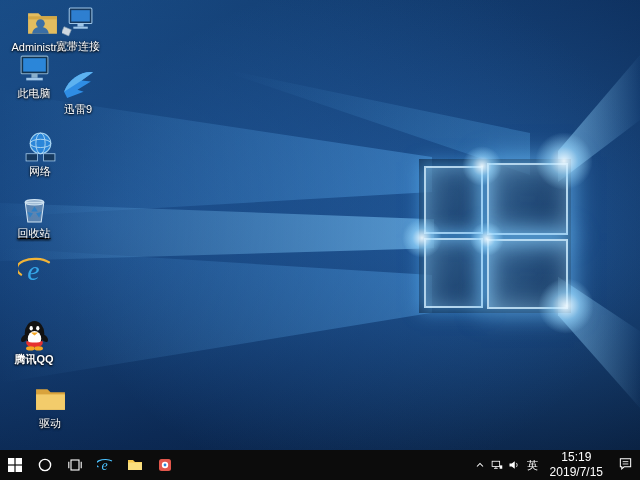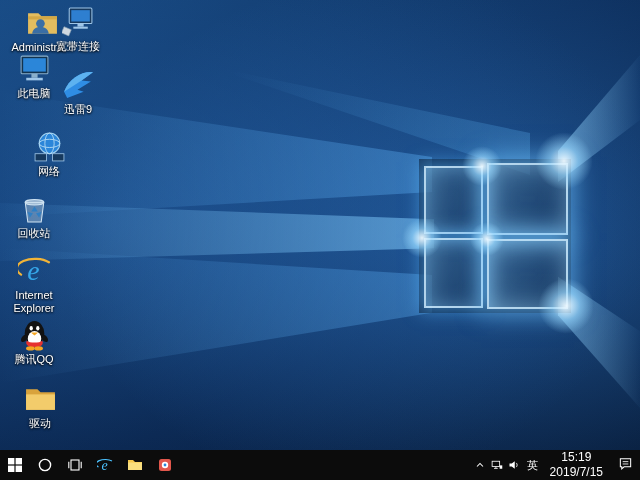--- a/index.html
+++ b/index.html
@@ -54,25 +54,25 @@
     align-items:center;gap:2px;cursor:pointer;z-index:3;}
   .icon-cell .ic{width:33px;height:33px;display:block;}
   .icon-cell .ic svg{width:33px;height:33px;display:block;}
   .icon-label{font-size:11px;color:#fff;text-align:center;line-height:1.15;
     max-width:64px;word-wrap:break-word;
     text-shadow:0 1px 2px rgba(0,0,0,.95), 0 0 3px rgba(0,0,0,.7);}
   .c-admin{left:10px;top:6px;}
   .c-broadband{left:46px;top:5px;}
   .c-pc{left:2px;top:52px;}
   .c-thunder{left:46px;top:68px;}
-  .c-network{left:17px;top:130px;}
-  .c-recycle{left:2px;top:192px;}
+  .c-network{left:8px;top:130px;}
+  .c-recycle{left:2px;top:192px;text-decoration:underline;}
   .c-ie{left:2px;top:254px;}
-  .c-qq{left:2px;top:318px;}
-  .c-driver{left:8px;top:382px;}
+  .c-qq{left:2px;top:318px;font-weight:bold;}
+  .c-driver{left:18px;top:382px;}
 
   
   .taskbar{position:absolute;left:0;bottom:0;width:640px;height:30px;
     background:#0c0c0c;display:flex;align-items:stretch;z-index:10;}
   .tb-btn{width:30px;display:flex;align-items:center;justify-content:center;cursor:pointer;}
   .tb-btn svg{width:16px;height:16px;display:block;}
   .tray{margin-left:auto;display:flex;align-items:center;}
   .tray-icon{width:15px;height:30px;display:flex;align-items:center;justify-content:center;
     cursor:pointer;margin:0 1px;}
   .tray-icon svg{width:12px;height:12px;display:block;}
@@ -177,21 +177,20 @@
   <span class="icon-label">回收站</span>
 </div>
 
 <div class="icon-cell c-ie">
   <span class="ic">
     <svg viewBox="0 0 32 32">
         <text x="15" y="25" font-size="27" font-style="italic" font-family="serif" fill="#35a6e8" text-anchor="middle">e</text>
         <path d="M3 20A15 8 0 0 1 30 8" stroke="#f2b437" fill="none" stroke-width="2.2" stroke-linecap="round"></path>
       </svg>
   </span>
-  <span class="icon-label">Internet Explorer</span>
 </div>
 
 <div class="icon-cell c-qq">
   <span class="ic">
     <svg viewBox="0 0 32 32">
         <ellipse cx="16" cy="15" rx="9.5" ry="12" fill="#121212"></ellipse>
         <ellipse cx="16" cy="20" rx="6.5" ry="7.5" fill="#fff"></ellipse>
         <ellipse cx="12.8" cy="10" rx="1.6" ry="2.2" fill="#fff"></ellipse>
         <ellipse cx="19.2" cy="10" rx="1.6" ry="2.2" fill="#fff"></ellipse>
         <path d="M12.5 14h7l-3.5 3z" fill="#f5a623"></path>

